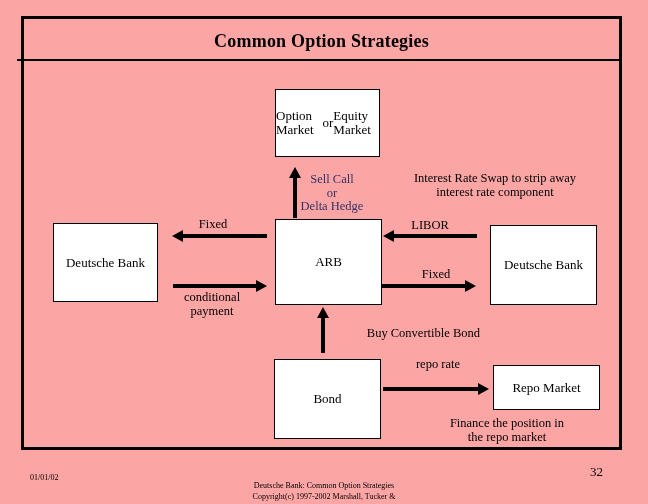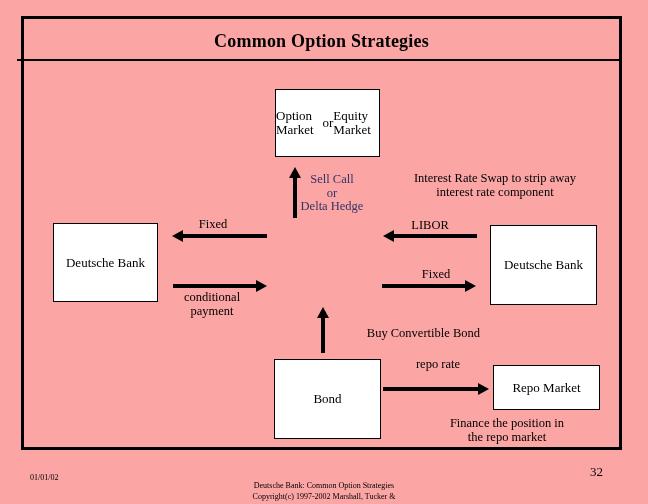--- a/index.html
+++ b/index.html
@@ -68,20 +68,23 @@
   <div class="abs dbox option-market">
     <div>Option Market</div>
     <div>or</div>
     <div>Equity Market</div>
   </div>
 
   <div class="abs dbox db-left">
     <div>Deutsche Bank</div>
   </div>
 
+  <div class="abs dbox arb-box">
+    <div>ARB</div>
+  </div>
 
   <div class="abs dbox db-right">
     <div>Deutsche Bank</div>
   </div>
 
   <div class="abs dbox conv-bond">
     <div>Bond</div>
   </div>
 
   <div class="abs dbox repo-market">

